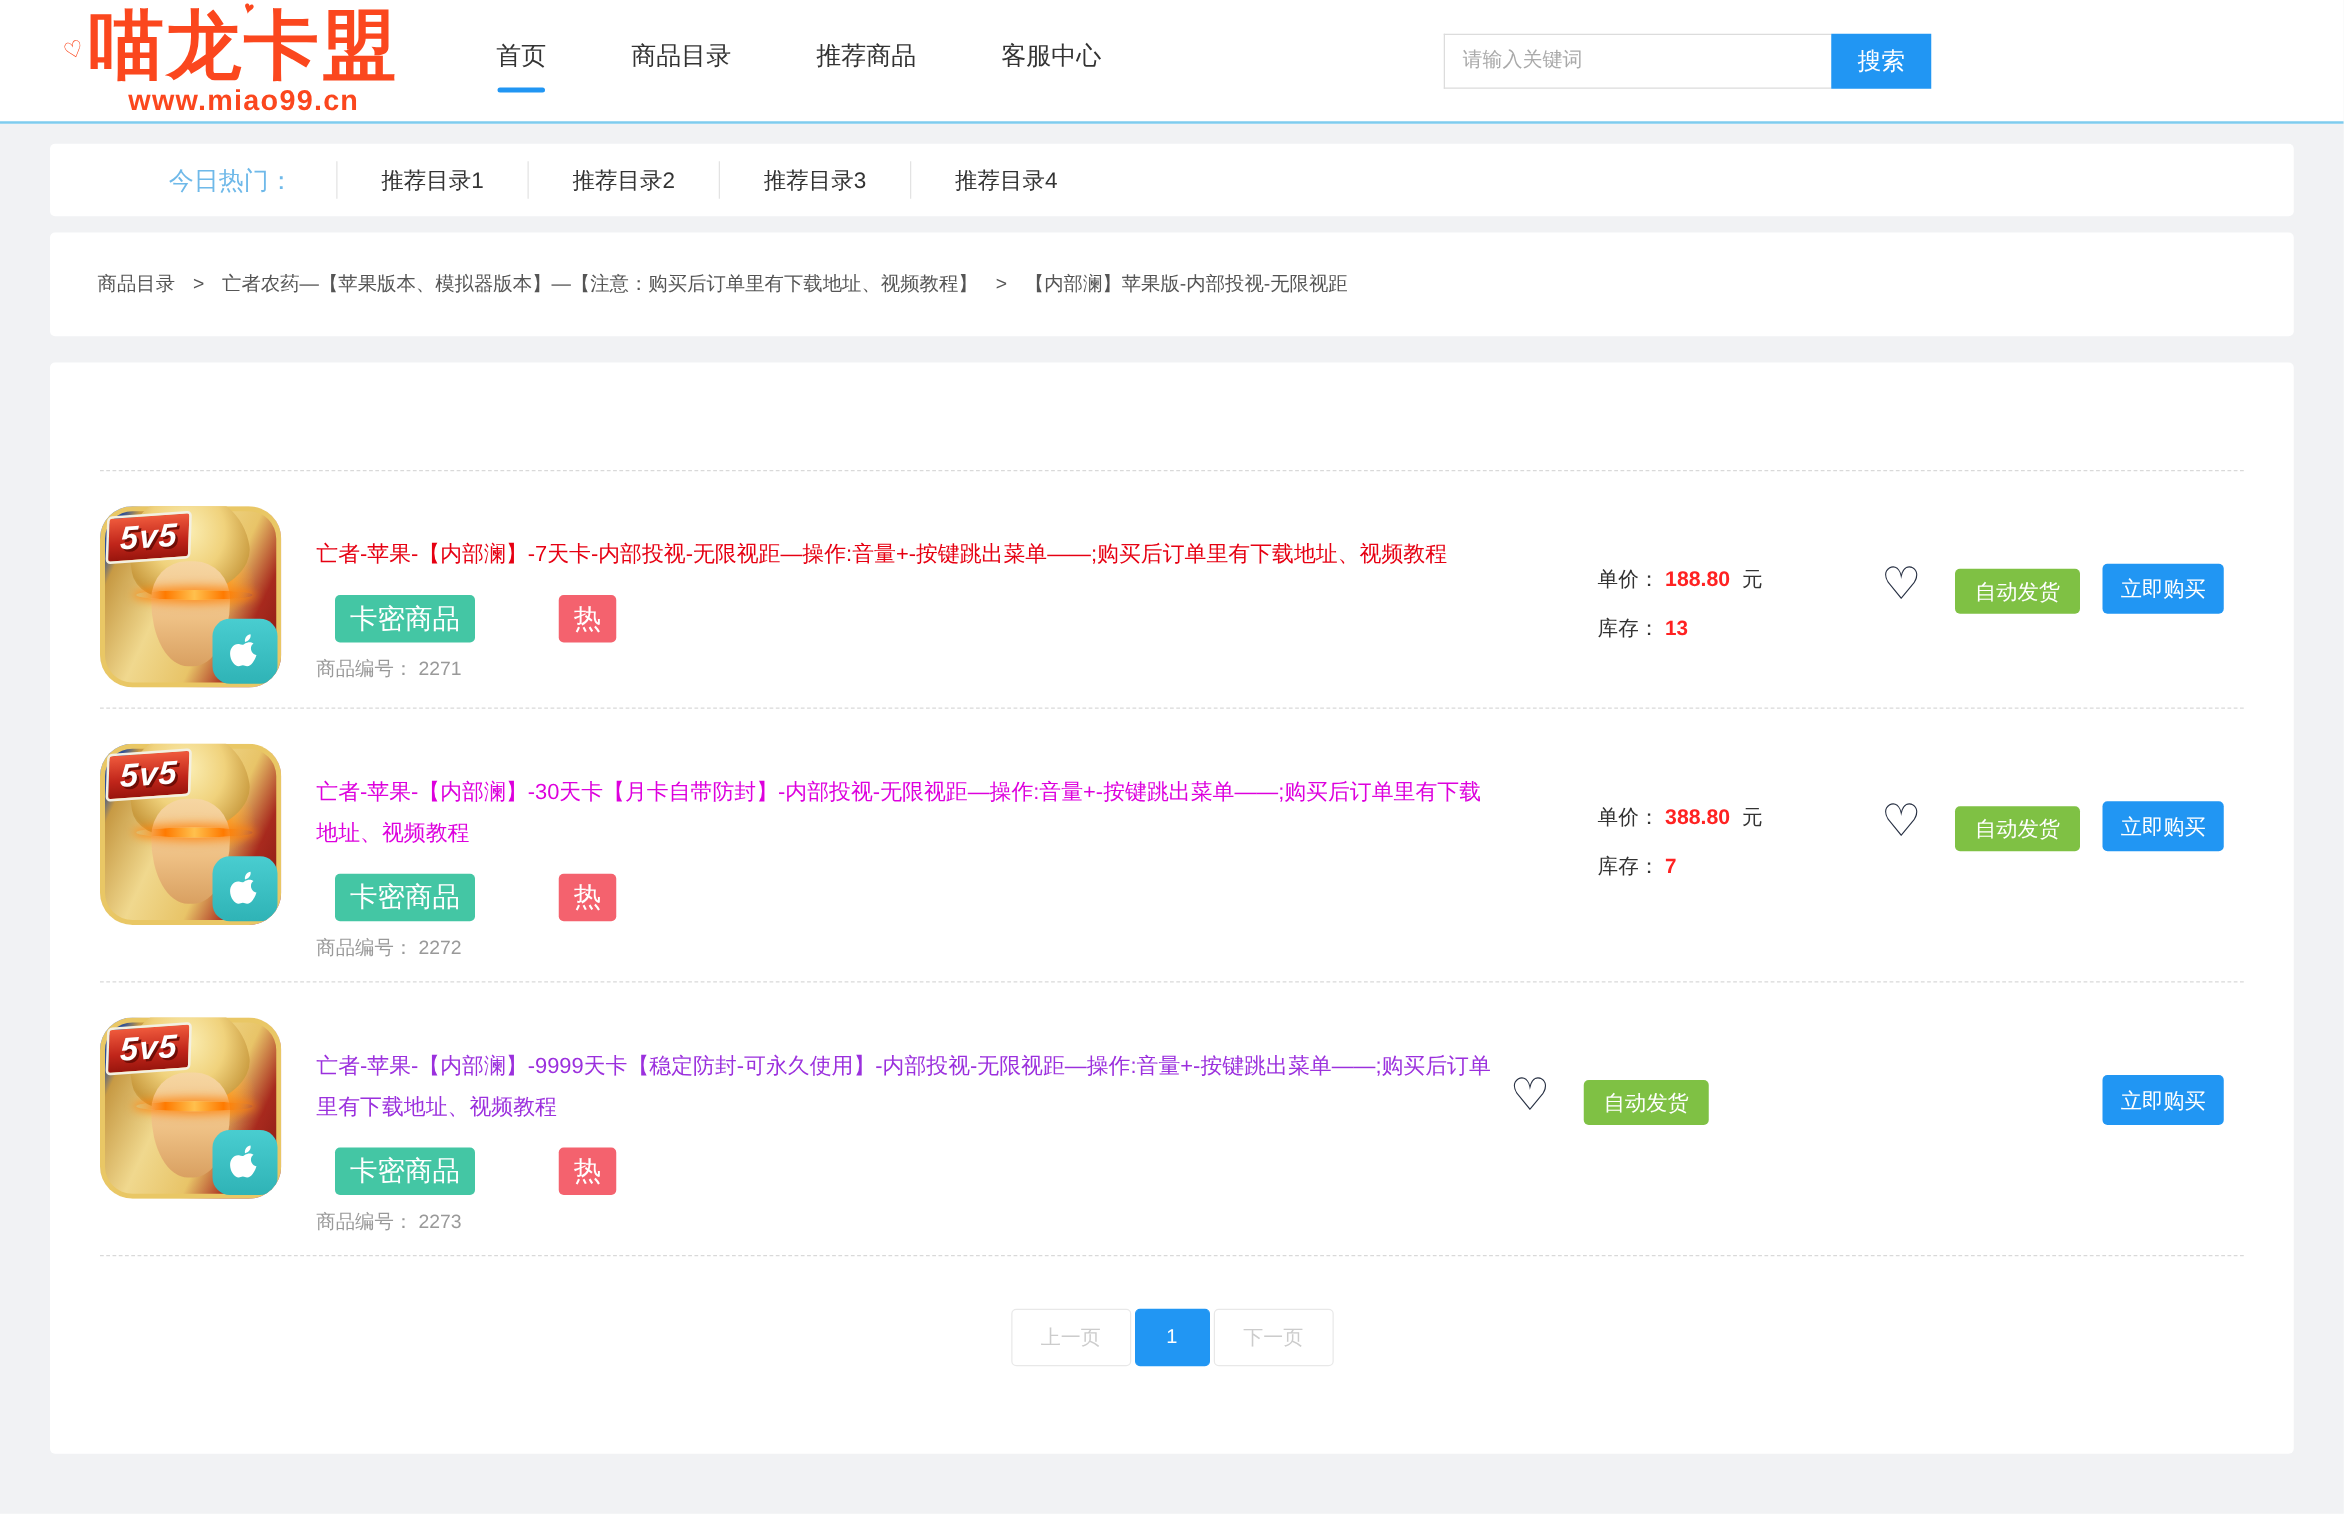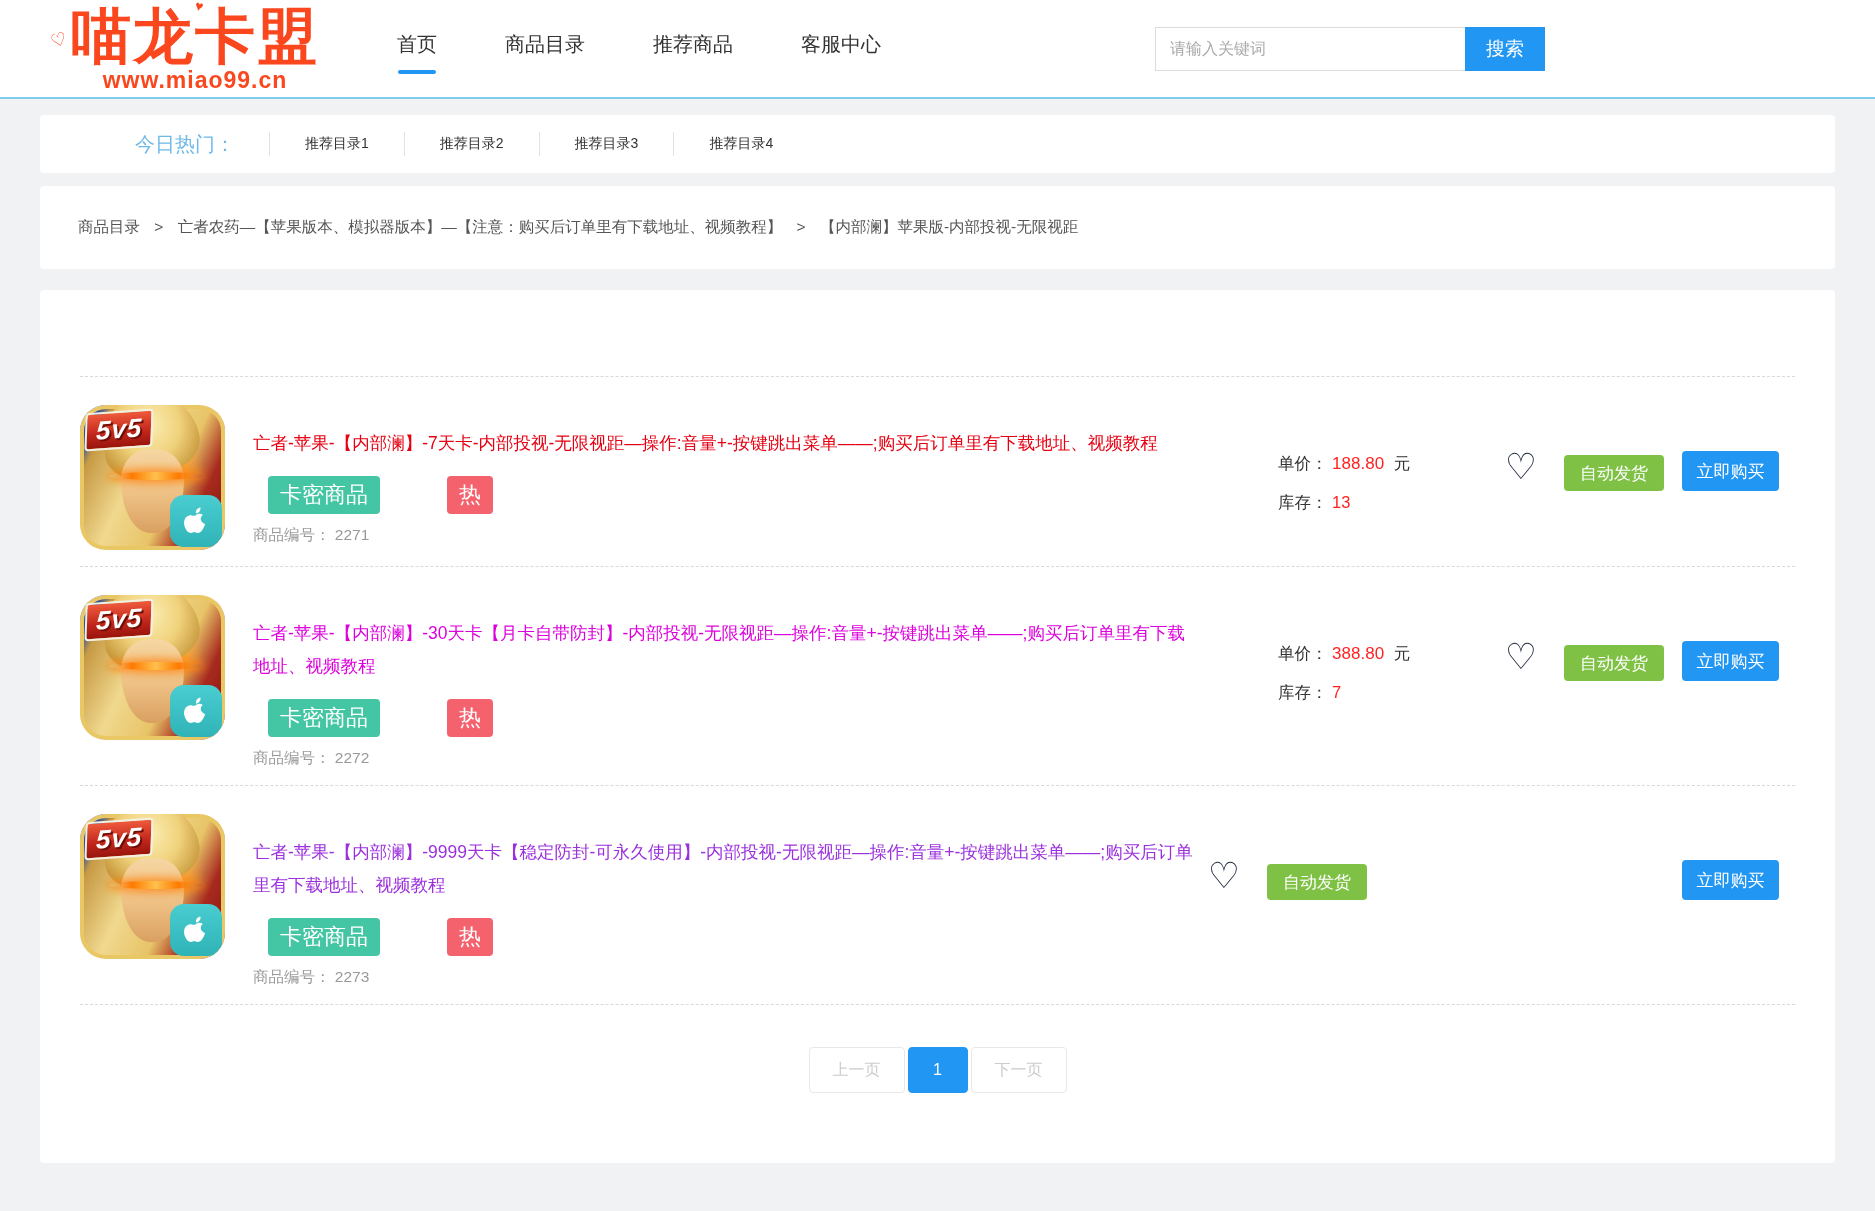--- a/index.html
+++ b/index.html
@@ -26,21 +26,21 @@
   .search-input { width:310px; height:44px; border:1px solid #dcdcdc; border-right:none;
               font-size:16px; padding:0 14px; outline:none; color:#333;
               font-family:"Liberation Sans","DejaVu Sans",sans-serif; }
   .search-input::placeholder { color:#aaa; }
   .search-btn { width:80px; height:44px; background:#2196f3; color:#fff; border:none;
               font-size:19px; cursor:pointer; font-family:inherit; }
   
   .card { background:#fff; margin:0 40px; border-radius:4px; }
   .hotbar { margin-top:16px; height:58px; display:flex; align-items:center; }
   .hot-title { color:#6fb9e9; font-size:20px; margin:0 34px 0 95px; }
-  .hot-link { font-size:14px; color:#333; padding:3px 35px; cursor:pointer;
+  .hot-link { font-size:18px; color:#333; padding:3px 35px; cursor:pointer;
               border-left:1px solid #e3e3e3; }
   .hot-link:first-of-type { border-left:none; }
   .crumbcard { margin-top:13px; height:83px; display:flex; align-items:center;
               padding-left:38px; }
   .crumb { font-size:15.5px; color:#555; }
   .crumb .sep { margin:0 10px; color:#555; }
   .crumb-link { cursor:pointer; }
   
   .main { margin-top:21px; min-height:873px; padding:42px 40px 28px; }
   .sortbar { width:1440px; background:#f2f3f5; height:78px; display:flex;
@@ -80,21 +80,21 @@
            display:flex; align-items:center; justify-content:center; }
   .pinfo { flex:0 0 940px; padding-top:22px; }
   .ptitle { font-size:17.5px; line-height:33px; font-weight:500; cursor:pointer; }
   .ptags { margin-top:16px; display:flex; gap:12px; }
   .tag { color:#fff; font-size:22px; padding:4px 12px; border-radius:4px;margin-left:15px; }
   .tag.card { background:#44c6a4; }
   .tag.hot { background:#f4626e; }
   .psku { margin-top:11px; font-size:15.5px; color:#999; }
   .pricecol { margin-left:85px; width:212px; padding-top:48px; font-size:16.5px; color:#333; }
   .priceline { margin-bottom:17px; white-space:nowrap; }
-  .num-red { color:#ff2222; }
+  .num-red { color:#ff2222;font-weight:bold; }
   .price-val { font-size:17px; }
   .currency { margin-left:5px; }
   .heartcol { width:62px; text-align:center; margin-top:44px; }
   .heart { font-size:36px; color:#273043; line-height:1; cursor:pointer; }
   .btn { border:none; color:#fff; border-radius:4px; cursor:pointer;
          font-family:inherit; font-size:17px;text-align:center; }
   .btn-green { margin-left:12px; margin-top:50px; height:36px; padding:0 16px; background:#7fc144; }
   .btn-blue  { margin-left:auto; margin-right:16px; margin-top:46px; height:40px; width:97px; background:#2196f3; }
   
   .pager { display:flex; justify-content:center; gap:3px; margin-top:42px; }

